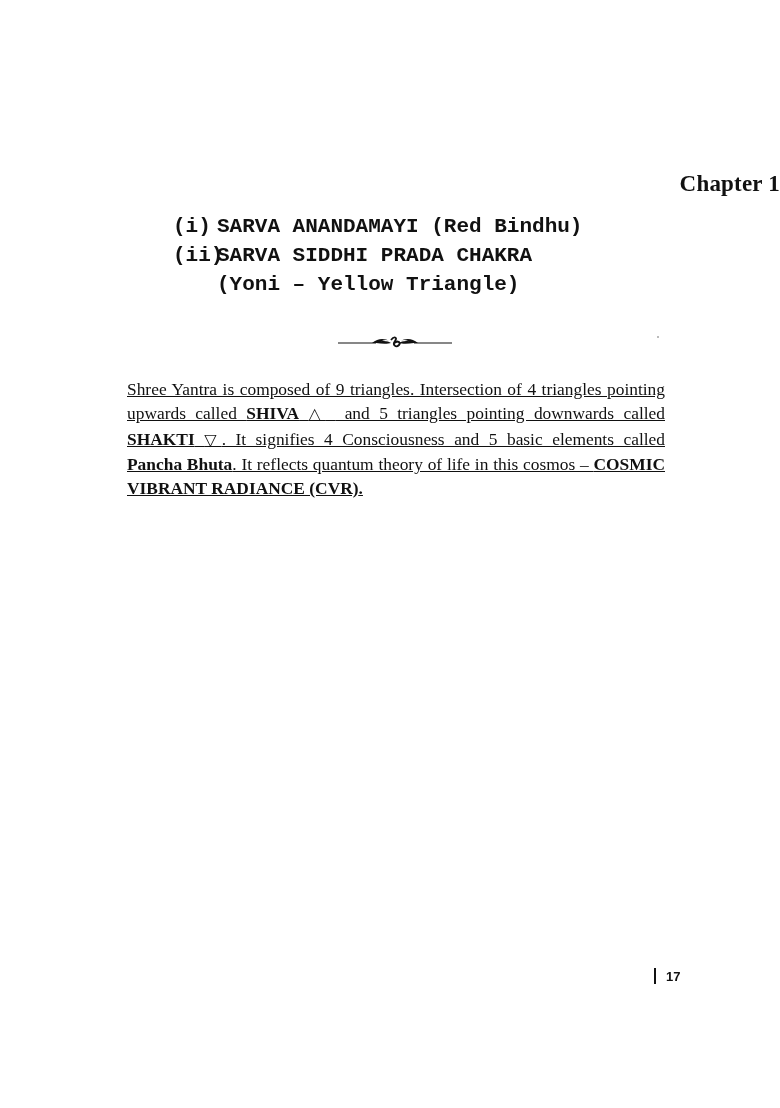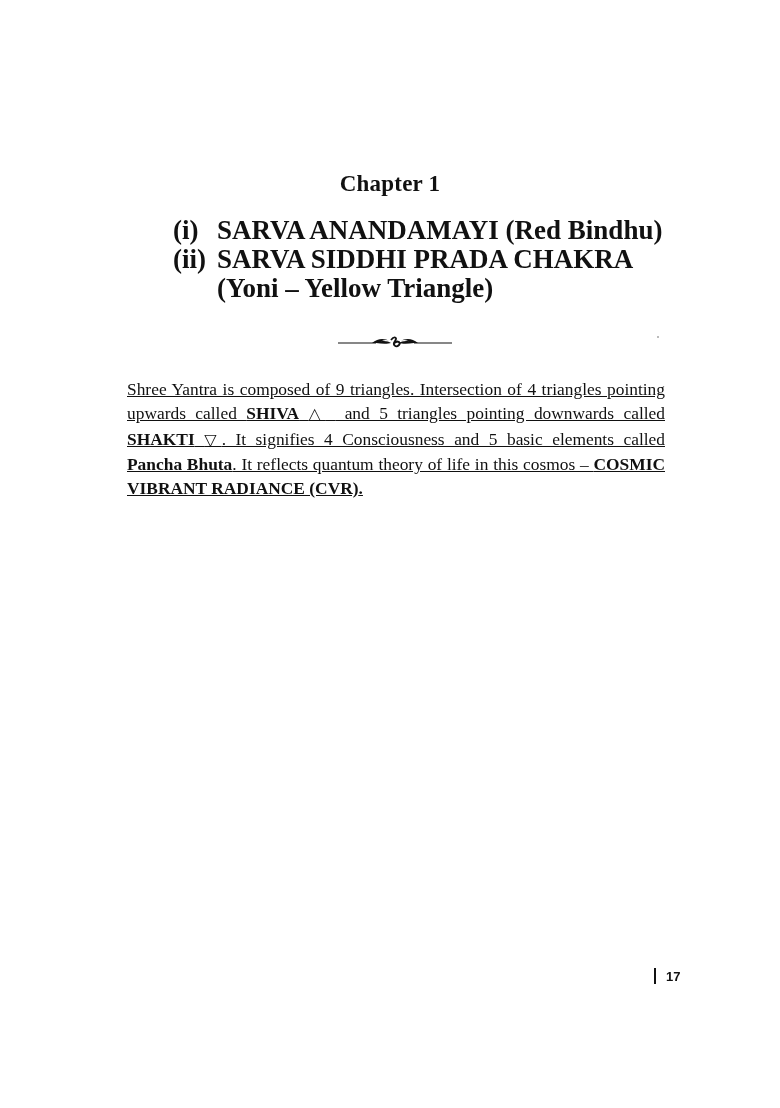--- a/index.html
+++ b/index.html
@@ -18,33 +18,34 @@
     .page {
       position: absolute;
       left: 0; top: 0;
       width: 780px; height: 1108px;
     }
     .chapter-title {
       position: absolute;
       top: 171px;
       left: 0;
       width: 780px;
-      text-align: center;
+      text-align: right;
       font-weight: bold;
       font-size: 23px;
       letter-spacing: 0.2px;
       margin: 0;
     }
     .sub-heading {
       position: absolute;
       left: 173px;
       font-weight: bold;
-      font-size: 27px;
+      font-size: 21px;
       margin: 0;
       white-space: nowrap;
+      font-family: Liberation Mono, monospace;
     }
     .sub-heading .num {
       display: inline-block;
       width: 44px;
     }
     .h-1 { top: 215px; }
     .h-2 { top: 244px; }
     .h-3 { top: 273px; left: 217px; }
 
     .ornament {

